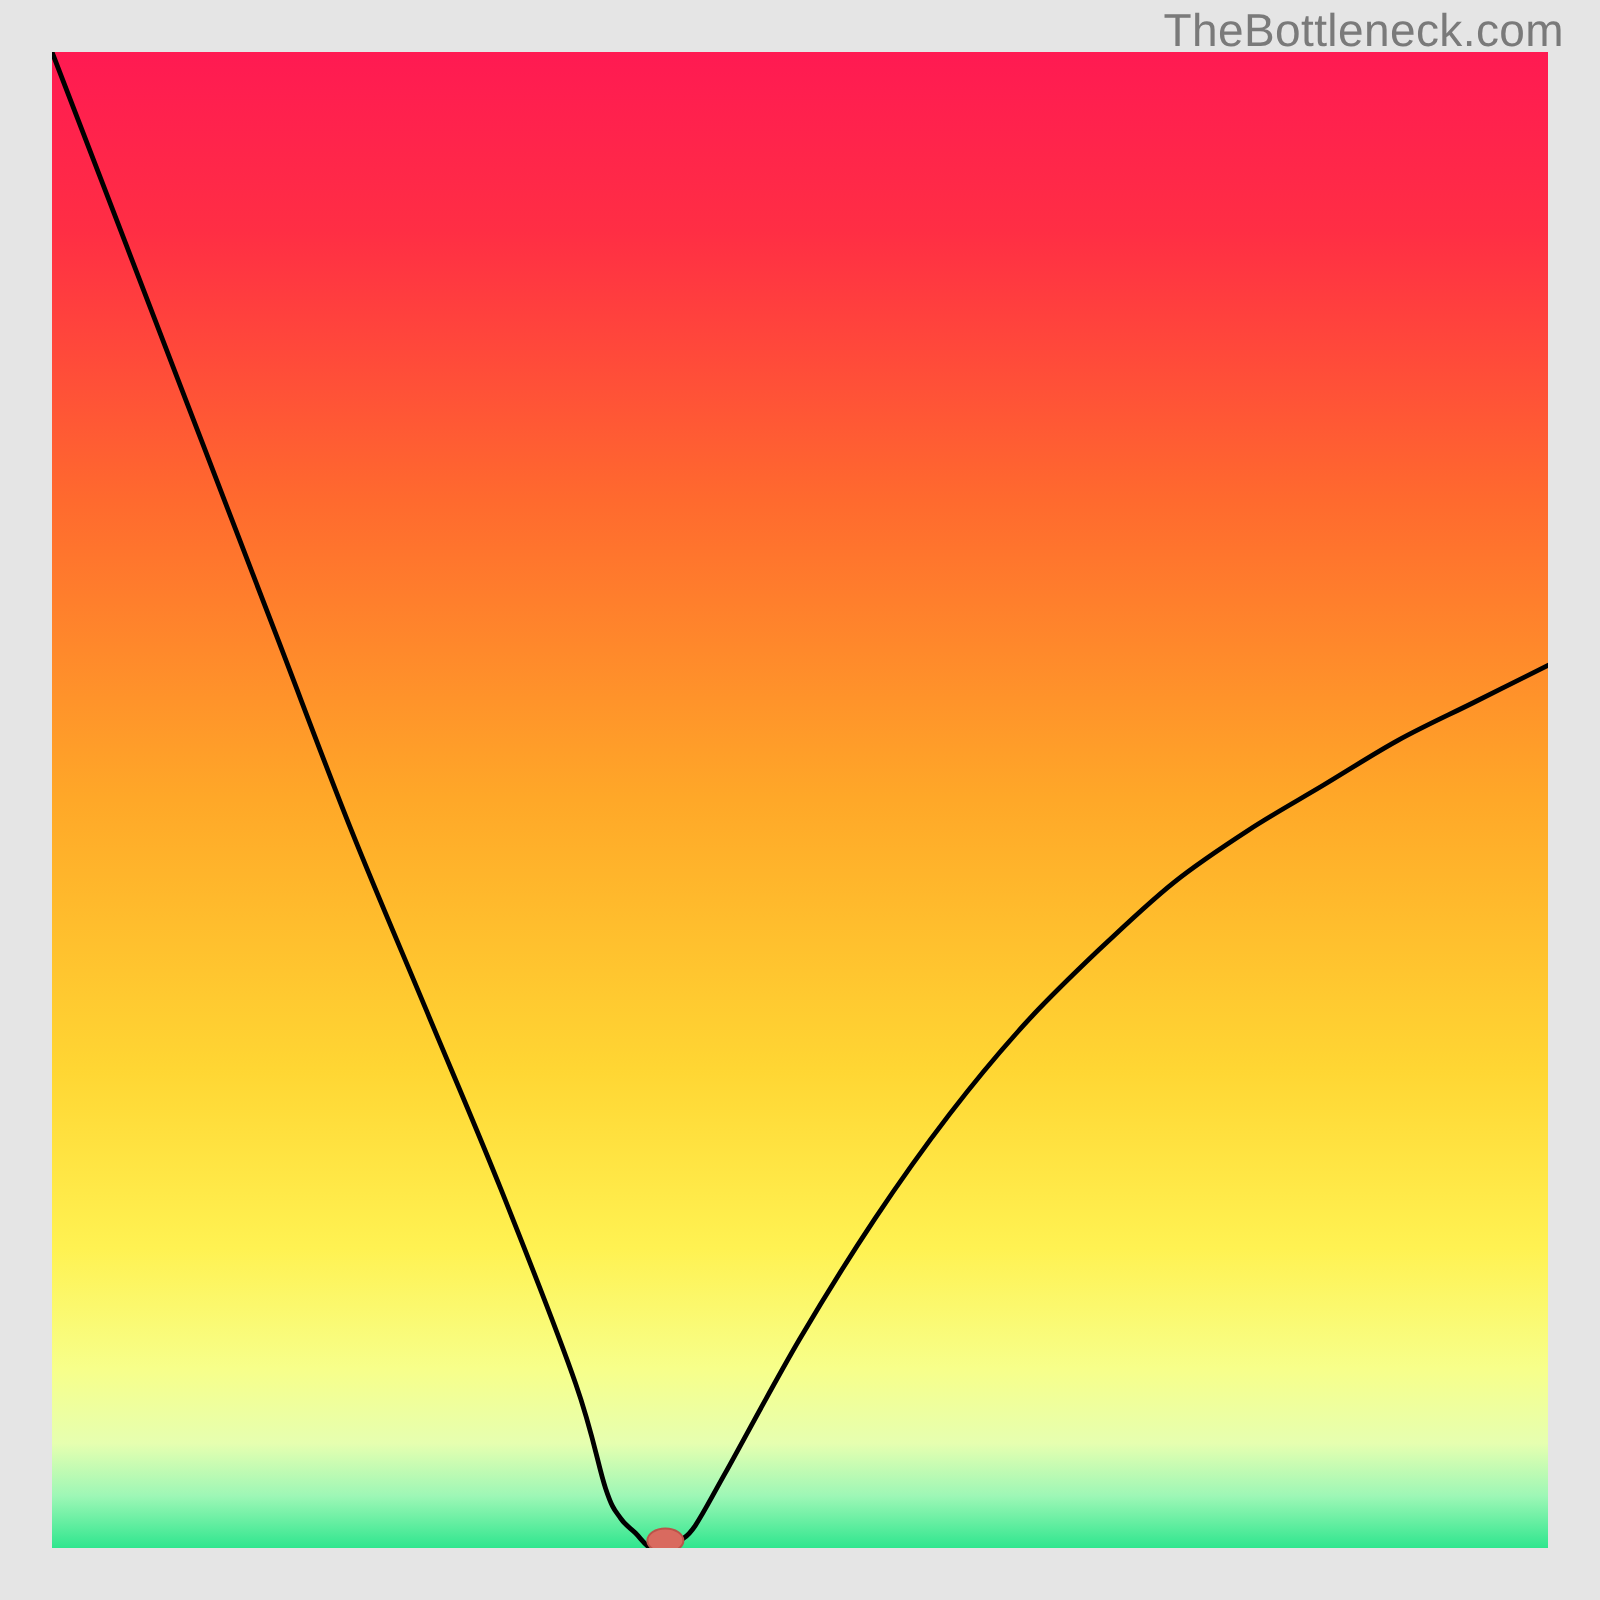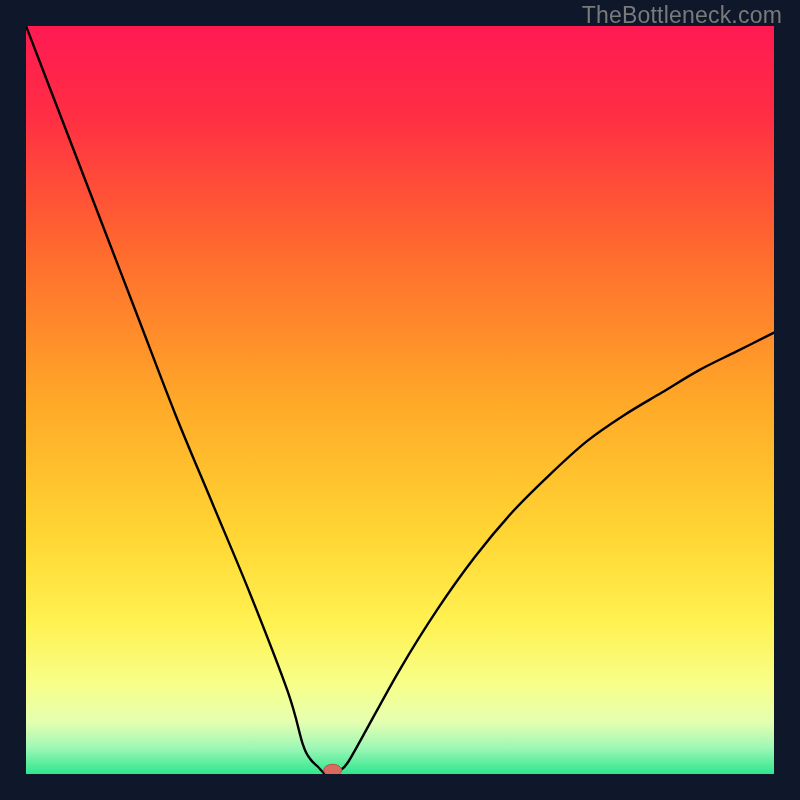--- a/index.html
+++ b/index.html
@@ -10,21 +10,21 @@
     background: #000;
     overflow: hidden;
     font-family: Arial, Helvetica, sans-serif;
   }
   .frame {
     position: absolute;
     left: 0;
     top: 0;
     width: 800px;
     height: 800px;
-    background: #0f172a;
+    background: #e5e5e5;
     text-align: center;
   }
   .watermark {
     position: absolute;
     top: 2px;
     right: 18px;
     color: #7a7a7a;
     font-size: 23px;
     font-weight: 400;
     letter-spacing: 0.2px;

